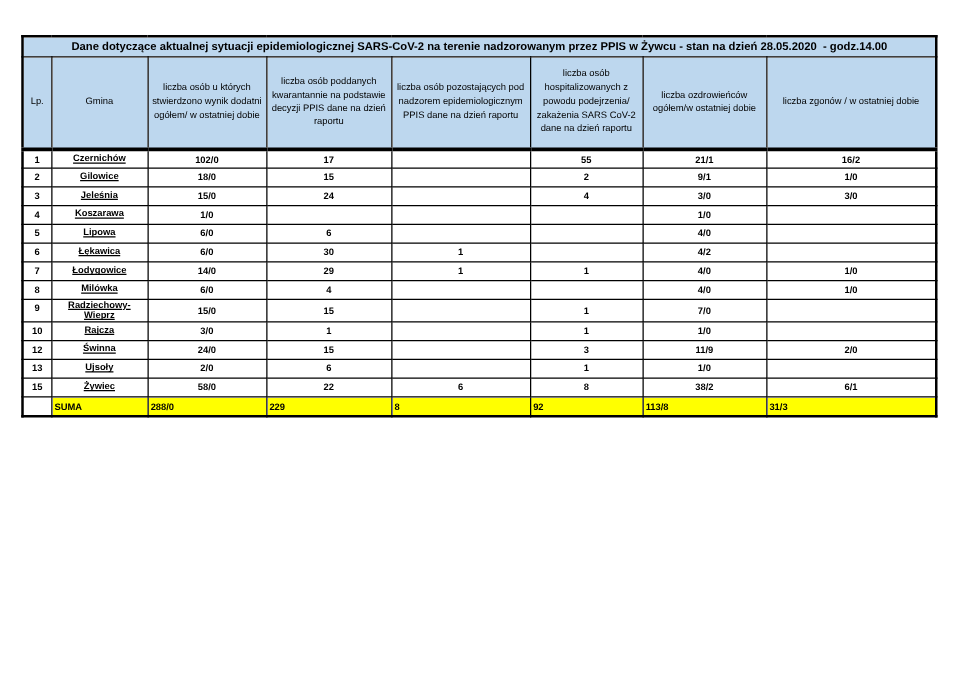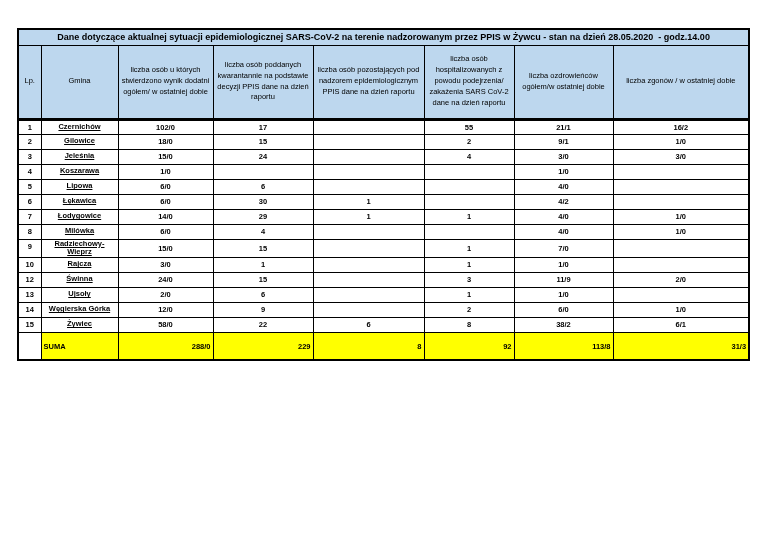--- a/index.html
+++ b/index.html
@@ -68,27 +68,27 @@
     height: 15px;
     vertical-align: middle;
   }
   tbody td.cell-lp { text-align: center; vertical-align: top; padding-top: 2px; }
   tbody td.cell-gmina { text-align: center; line-height: 1.15; text-decoration: underline; }
   tbody td.cell-val { text-align: center; }
   
   tfoot td {
     font-size: 7.5px;
     font-weight: bold;
-    height: 28px;
+    height: 16px;
     background: var(--summary-bg);
     vertical-align: middle;
   }
   tfoot td.cell-empty { background: var(--page-bg); }
   tfoot td.cell-label { text-align: left; }
-  tfoot td.cell-val { text-align: right; }
+  tfoot td.cell-val { text-align: left; }
 </style>
 </head>
 <body>
 
 <div class="sheet">
   <table>
     <colgroup>
       <col style="width:23px">
       <col style="width:77px">
       <col style="width:95px">
@@ -228,30 +228,20 @@
     <td class="cell-lp">13</td>
     <td class="cell-gmina">Ujsoły</td>
     <td class="cell-val">2/0</td>
     <td class="cell-val">6</td>
     <td class="cell-val"></td>
     <td class="cell-val">1</td>
     <td class="cell-val">1/0</td>
     <td class="cell-val"></td>
   </tr>
         <tr>
-    <td class="cell-lp">14</td>
-    <td class="cell-gmina">Węgierska Górka</td>
-    <td class="cell-val">12/0</td>
-    <td class="cell-val">9</td>
-    <td class="cell-val"></td>
-    <td class="cell-val">2</td>
-    <td class="cell-val">6/0</td>
-    <td class="cell-val">1/0</td>
-  </tr>
-        <tr>
     <td class="cell-lp">15</td>
     <td class="cell-gmina">Żywiec</td>
     <td class="cell-val">58/0</td>
     <td class="cell-val">22</td>
     <td class="cell-val">6</td>
     <td class="cell-val">8</td>
     <td class="cell-val">38/2</td>
     <td class="cell-val">6/1</td>
   </tr>
       </tbody>

